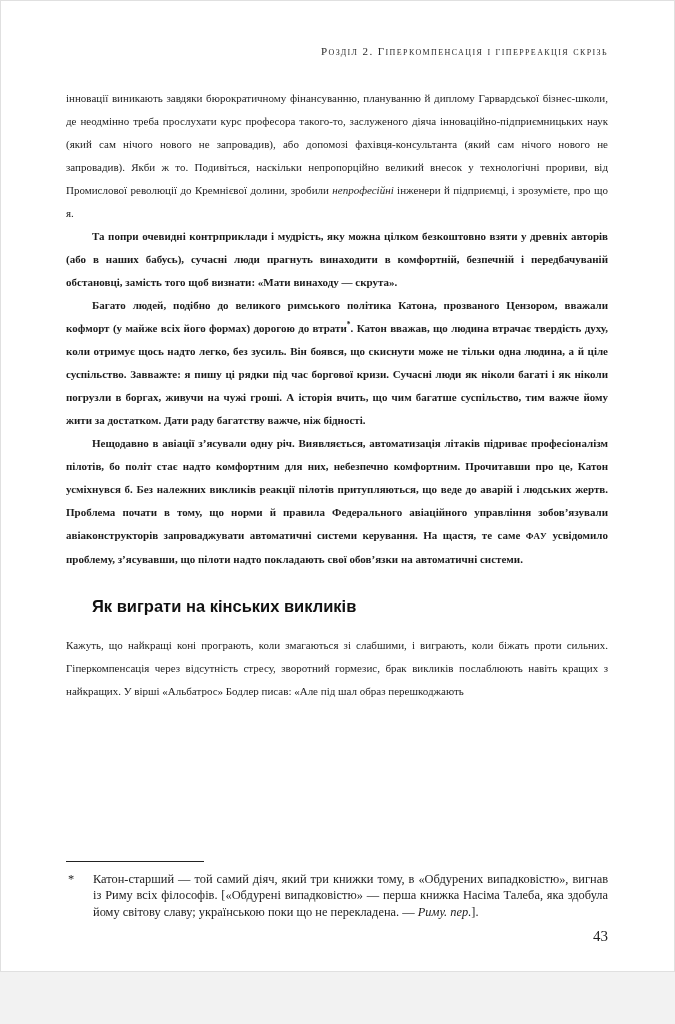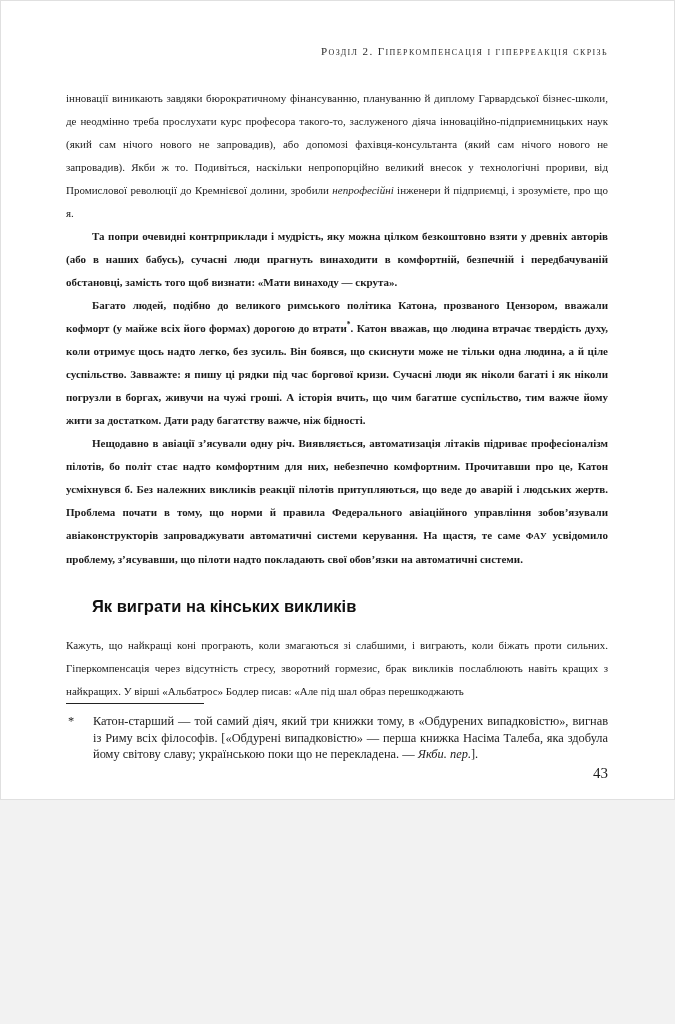--- a/index.html
+++ b/index.html
@@ -1,18 +1,18 @@
 <!DOCTYPE html>
 <html><head>
 <meta charset="utf-8">
 <style>
   html, body { margin: 0; padding: 0; background: #f2f2f2; }
   .page {
     width: 675px;
-    height: 800px;
+    height: 972px;
     margin: 0 auto;
     background: #ffffff;
     box-sizing: border-box;
     padding: 44px 66px 26px 65px;
     font-family: "Liberation Serif", serif;
     color: #1c1c1c;
     display: flex;
     flex-direction: column;
     border: 1px solid #e0e0e0;
     overflow: hidden;
@@ -57,21 +57,21 @@
     color: #222;
   }
   .footnote .marker {
     position: absolute;
     left: 2px;
     top: 0;
   }
   .page-number {
     text-align: right;
     font-size: 15px;
-    margin-top: 2px;
+    margin-top: 8px;
     color: #1c1c1c;
   }
 </style>
 </head>
 <body>
 
 <div class="page">
 
   <div class="running-header">Розділ 2. Гіперкомпенсація і гіперреакція скрізь</div>
 
@@ -85,18 +85,18 @@
   <h2 class="section-heading">Як виграти на кінських викликів</h2>
 
   <div id="after-heading">
       <p class="para"><span>Кажуть, що найкращі коні програють, коли змагаються зі слабшими, і виграють, коли біжать проти сильних. Гіперкомпенсація через відсутність стресу, зворотний гормезис, брак викликів послаблюють навіть кращих з найкращих. У вірші «Альбатрос» Бодлер писав: «Але під шал образ перешкоджають</span></p>
     </div>
 
   <div class="footnote-block">
     <div class="footnote-rule"></div>
     <div class="footnote">
       <span class="marker">*</span>
-      <span id="footnote-text"><span>Катон-старший — той самий діяч, який три книжки тому, в «Обдурених випадковістю», вигнав із Риму всіх філософів. [«Обдурені випадковістю» — перша книжка Насіма Талеба, яка здобула йому світову славу; українською поки що не перекладена. — </span><span class="it">Якби. пер.</span><span>].</span></span>
+      <span id="footnote-text"><span>Катон-старший — той самий діяч, який три книжки тому, в «Обдурених випадковістю», вигнав із Риму всіх філософів. [«Обдурені випадковістю» — перша книжка Насіма Талеба, яка здобула йому світову славу; українською поки що не перекладена. — </span><span class="it">Риму. пер.</span><span>].</span></span>
     </div>
     <div class="page-number">43</div>
   </div>
 
 </div>
 
 </body></html>

